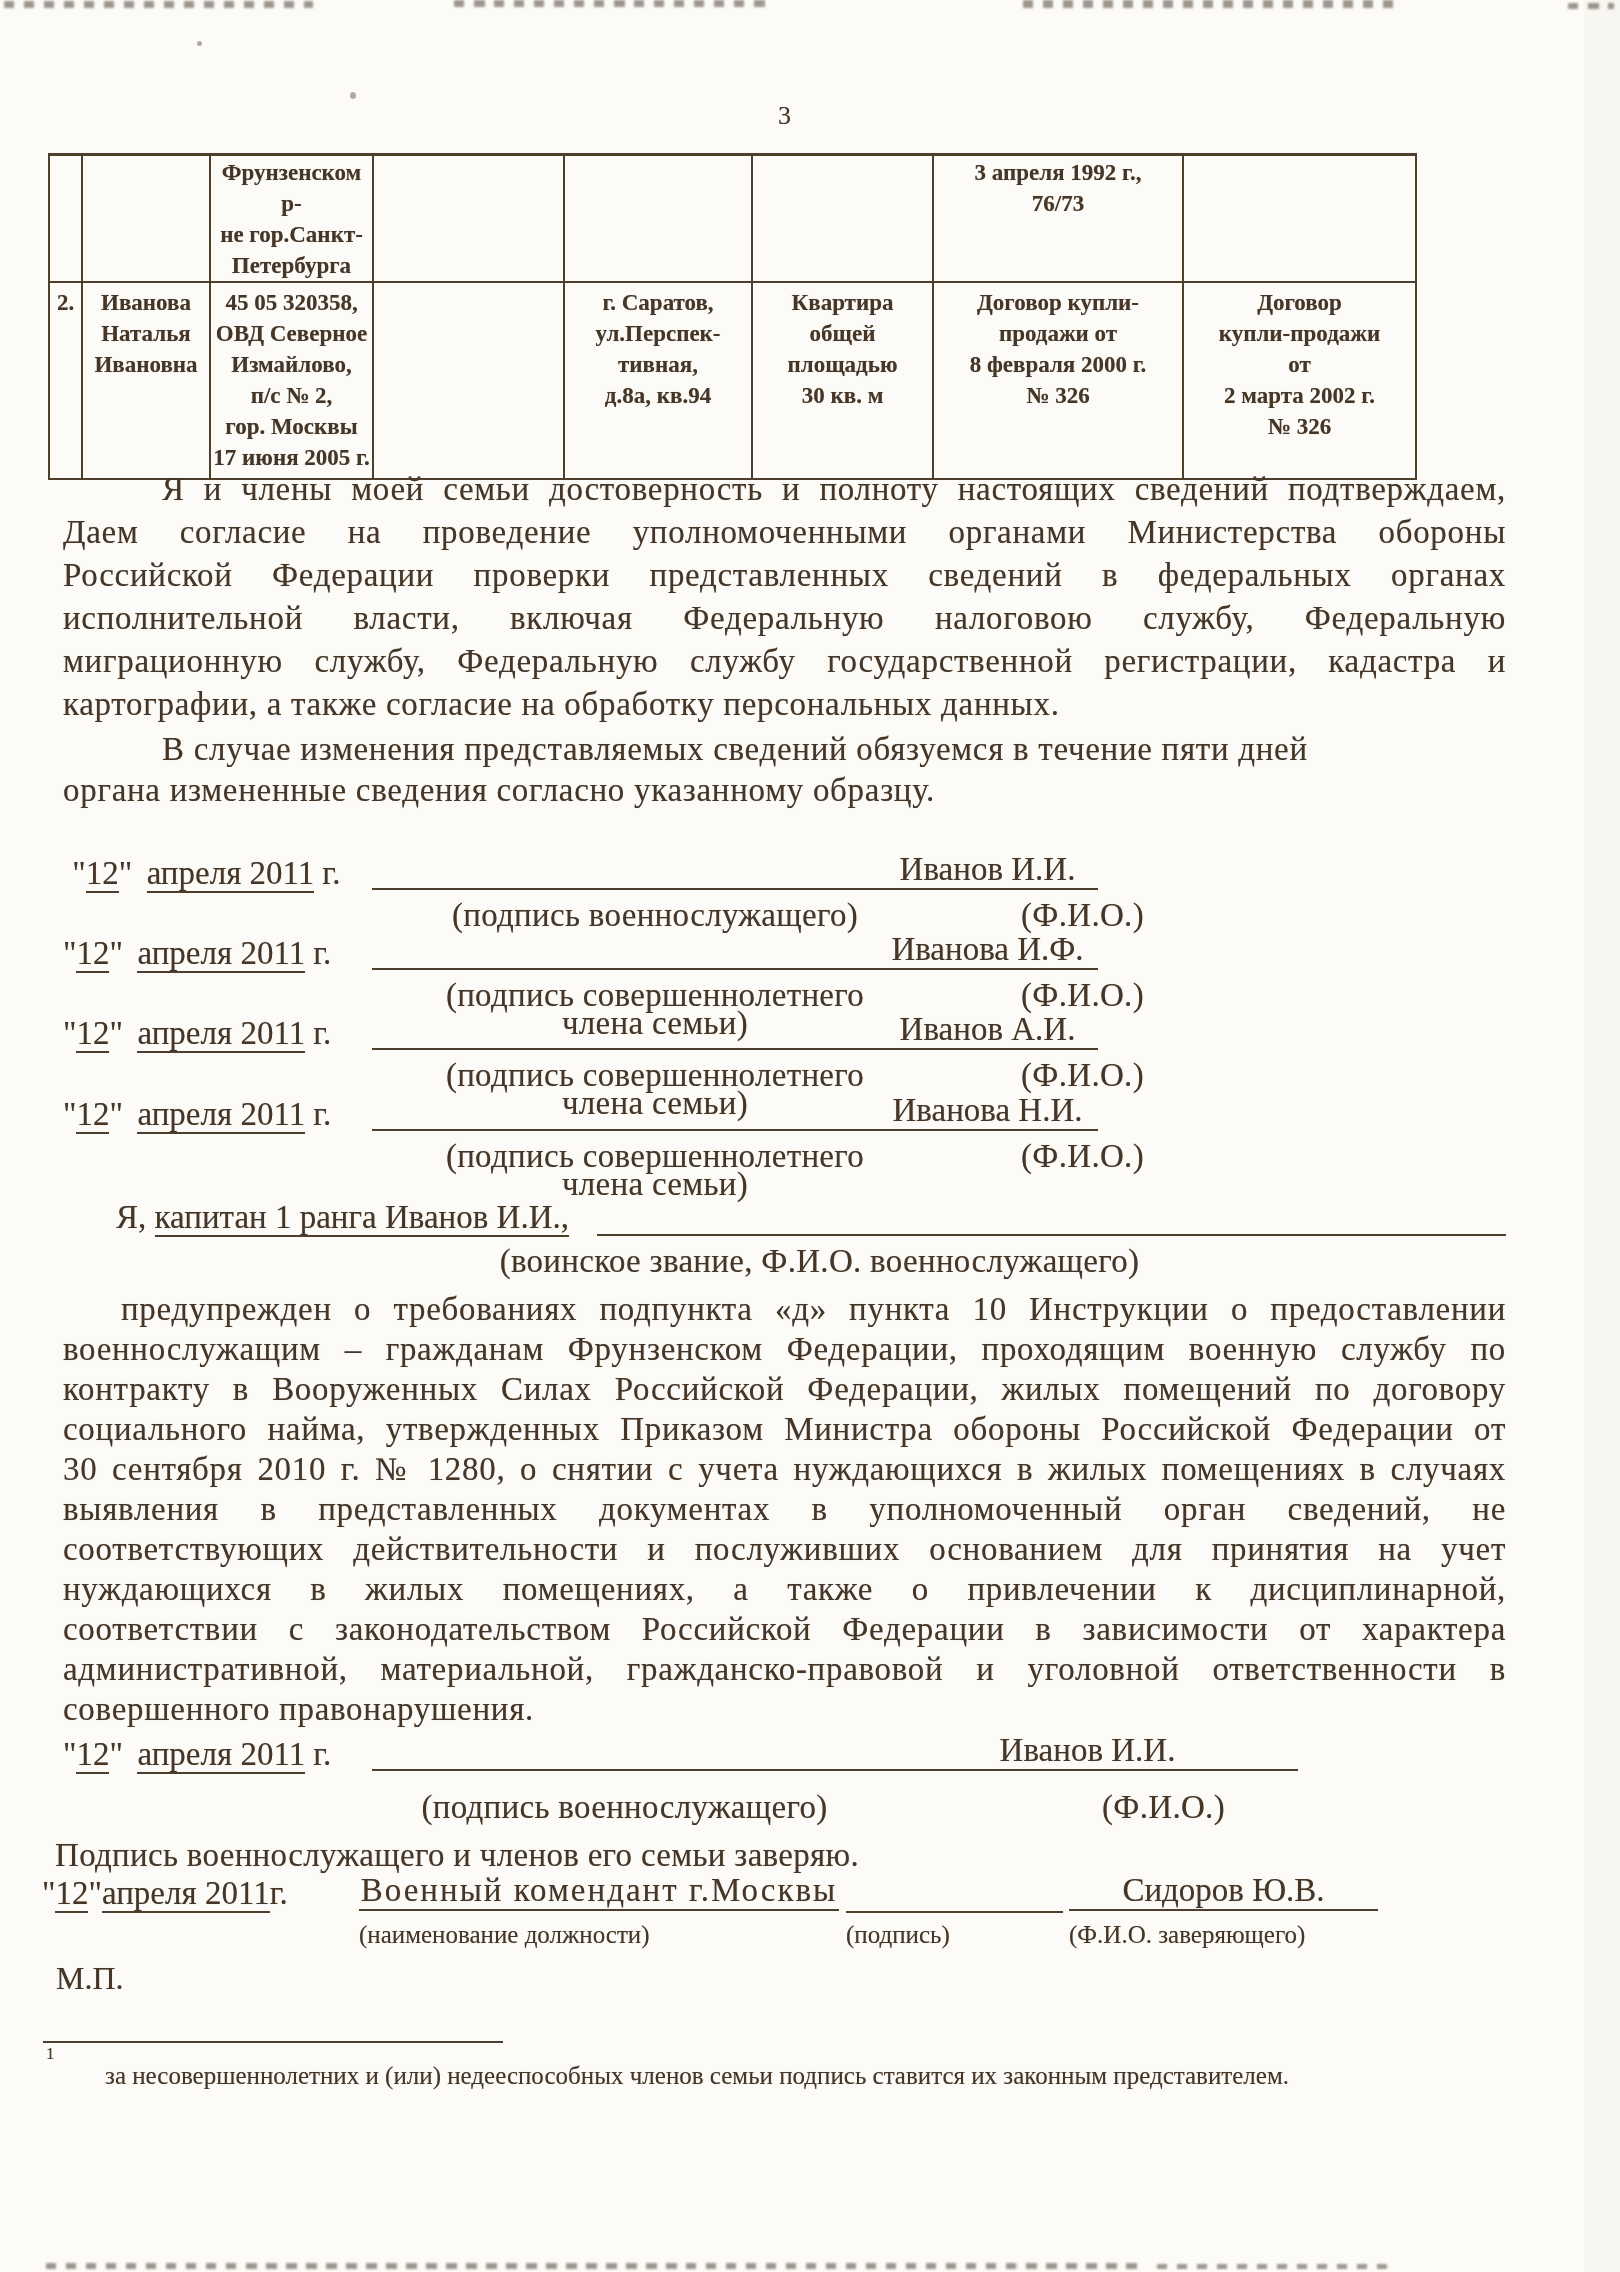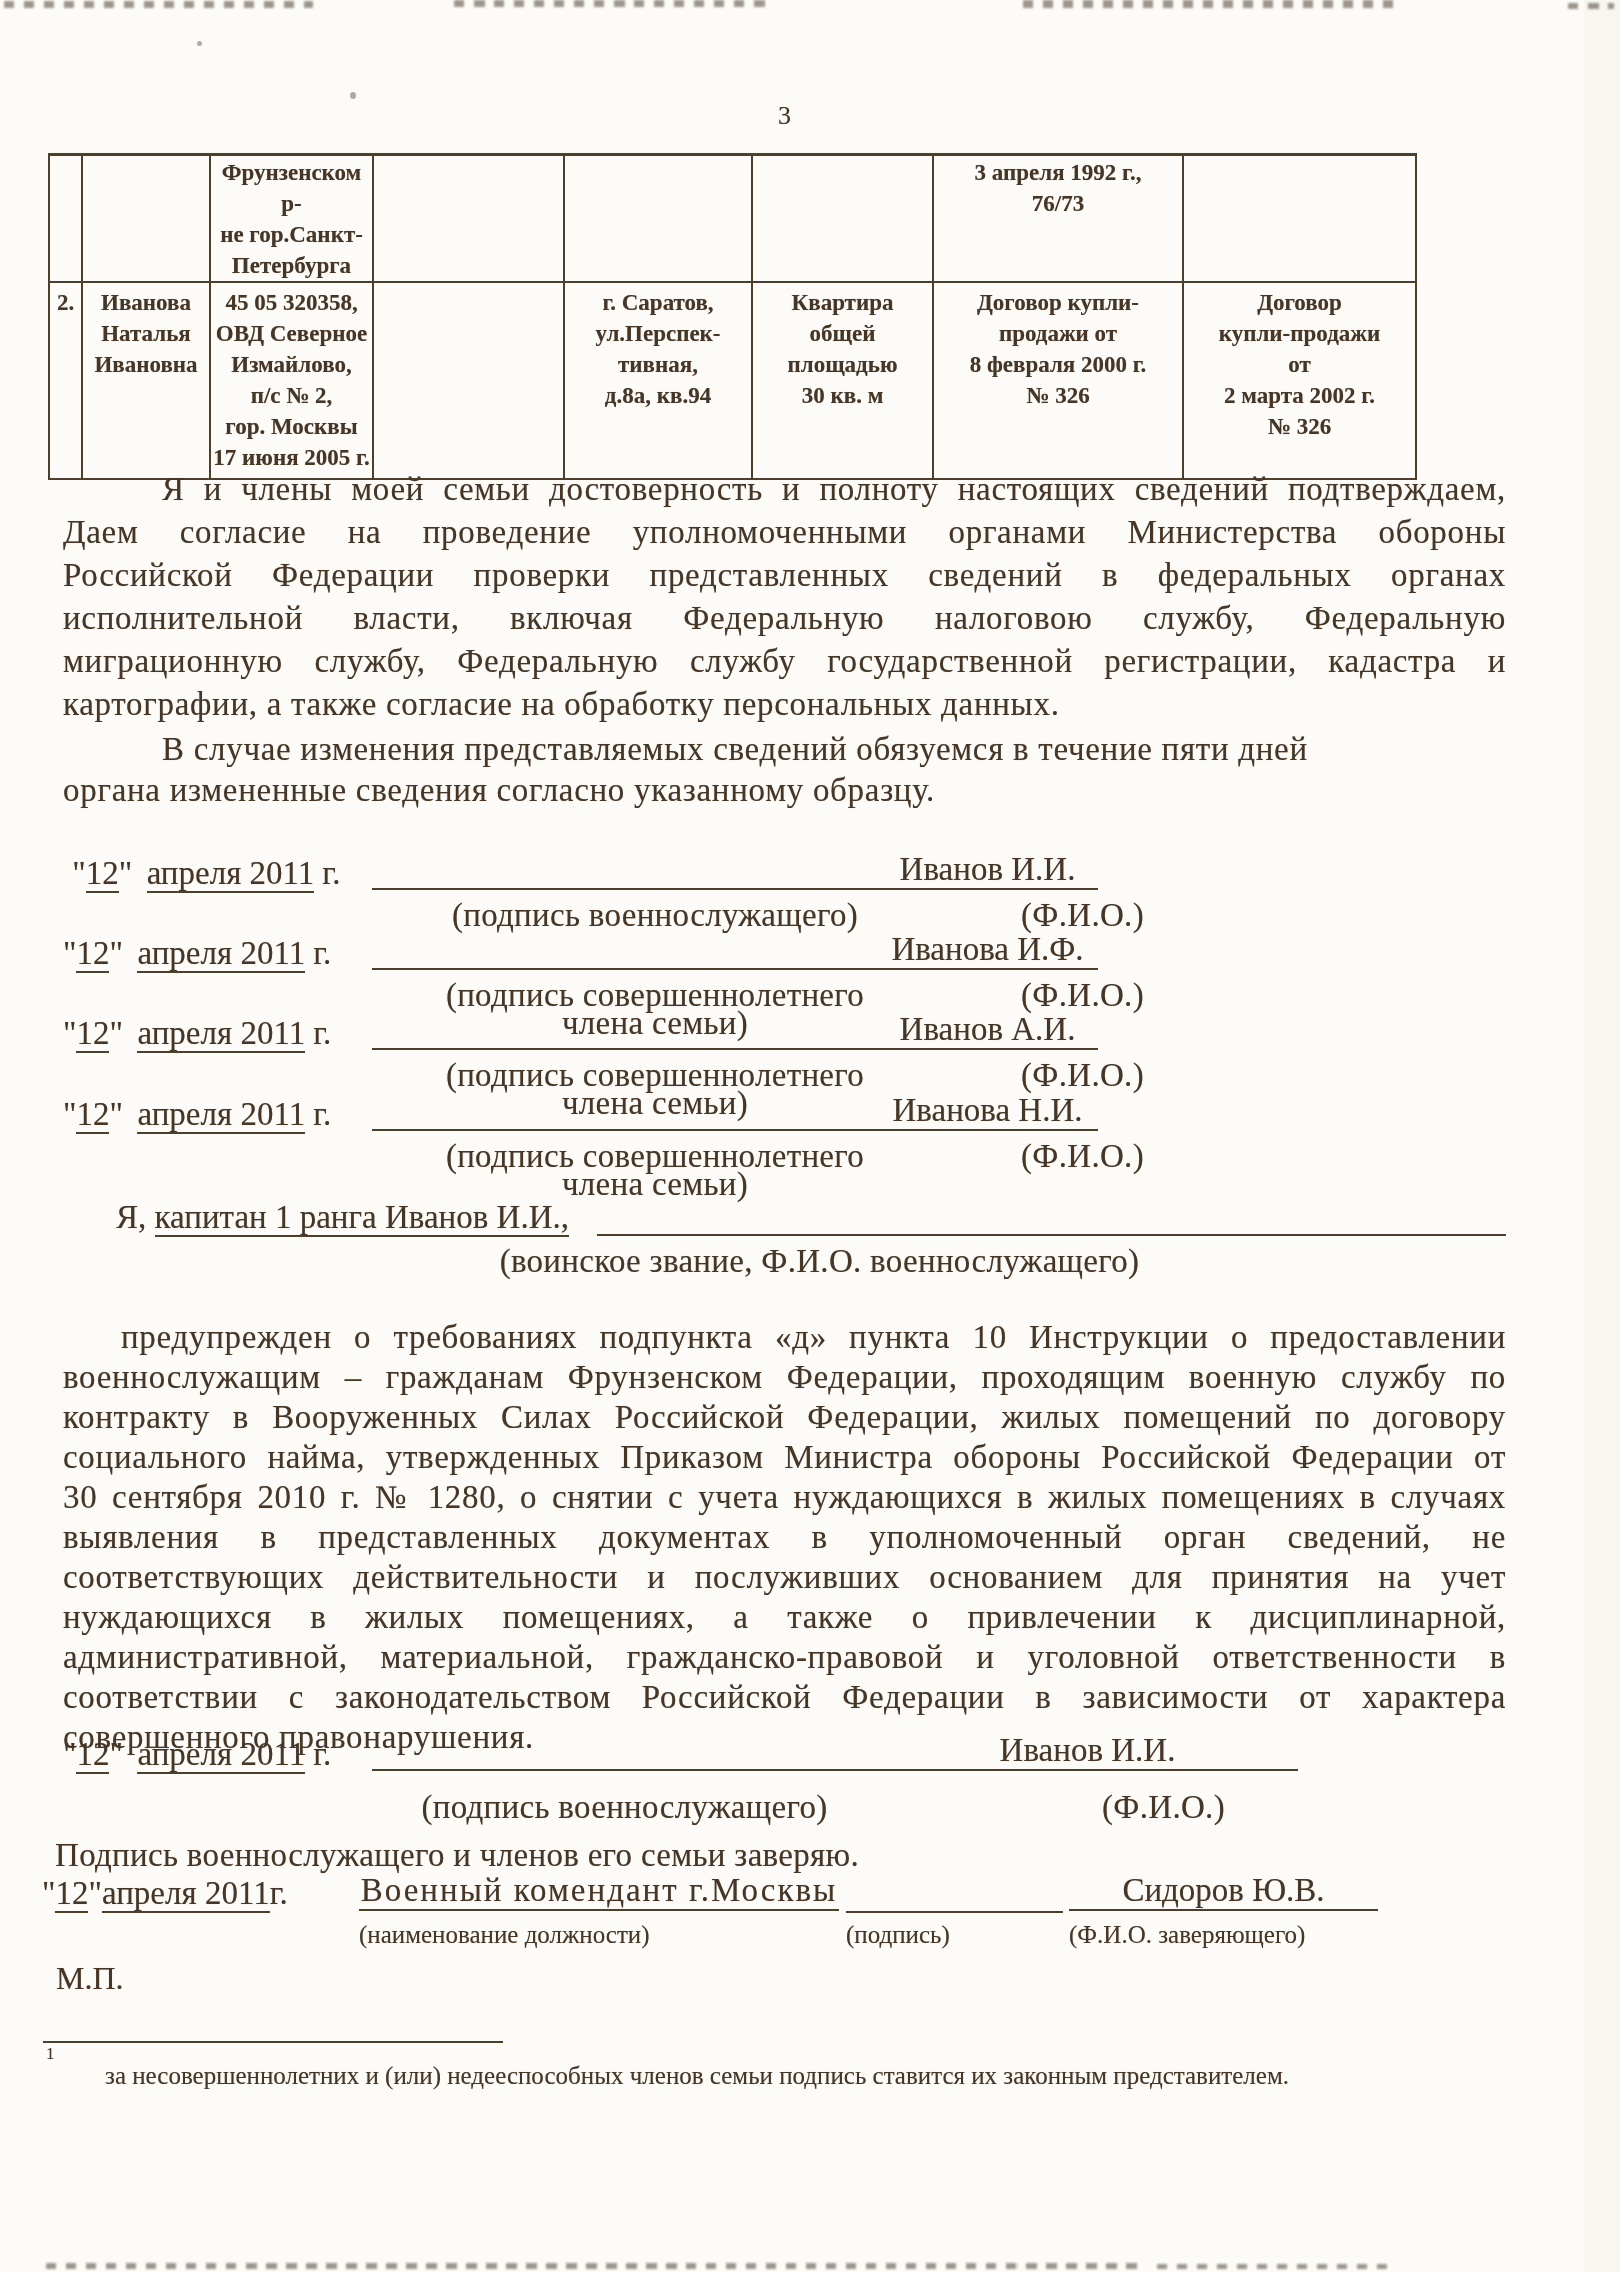--- a/index.html
+++ b/index.html
@@ -22,21 +22,21 @@
   tr.r-data{height:197px;}
   tr.r-data td{padding-top:4px;}
   
   .para{position:absolute;left:63px;width:1443px;font-size:33px;letter-spacing:0.7px;}
   .ln{height:43px;line-height:43px;}
   .para-change .ln{height:41px;line-height:41px;}
   .para-warning .ln{height:40px;line-height:40px;}
   .jline{text-align:justify;text-align-last:justify;}
   .lline{text-align:left;}
   .ind150{padding-left:99px;}
-  .ind88{padding-left:58px;margin-top:28px;}
+  .ind88{padding-left:58px;}
   
   .u{border-bottom:2px solid #4e3e2c;}
   
   .sigrow{position:absolute;left:63px;width:1443px;height:80px;}
   .sdate{position:absolute;left:0;top:0;height:37px;line-height:37px;font-size:33px;white-space:nowrap;}
   .sdate .mo{margin-left:14.5px;}
   .sdate .ys{margin-left:8px;}
   .ind14{left:9.2px;}
   .sline{position:absolute;left:309px;width:505px;top:0;height:33px;border-bottom:2px solid #4e3e2c;}
   .sname{position:absolute;left:814px;width:221px;top:-4px;height:37px;line-height:37px;text-align:center;font-size:33px;border-bottom:2px solid #4e3e2c;}
@@ -195,22 +195,22 @@
 
   <div class="para para-warning" style="top:1289px;">
     <div class="ln jline ind88">предупрежден о требованиях подпункта «д» пункта 10 Инструкции о предоставлении</div>
     <div class="ln jline">военнослужащим – гражданам Фрунзенском Федерации, проходящим военную службу по</div>
     <div class="ln jline">контракту в Вооруженных Силах Российской Федерации, жилых помещений по договору</div>
     <div class="ln jline">социального найма, утвержденных Приказом Министра обороны Российской Федерации от</div>
     <div class="ln jline">30 сентября 2010 г. № 1280, о снятии с учета нуждающихся в жилых помещениях в случаях</div>
     <div class="ln jline">выявления в представленных документах в уполномоченный орган сведений, не</div>
     <div class="ln jline">соответствующих действительности и послуживших основанием для принятия на учет</div>
     <div class="ln jline">нуждающихся в жилых помещениях, а также о привлечении к дисциплинарной,</div>
+    <div class="ln jline">соответствии с законодательством Российской Федерации в зависимости от характера</div>
     <div class="ln jline">административной, материальной, гражданско-правовой и уголовной ответственности в</div>
-    <div class="ln jline">соответствии с законодательством Российской Федерации в зависимости от характера</div>
     <div class="ln lline">совершенного правонарушения.</div>
   </div>
 
   <div class="sigrow finalsig" style="top:1736px;">
     <span class="sdate"><span>"</span><span class="u">12</span><span>"</span><span class="u mo">апреля 2011</span><span class="ys">г.</span></span>
     <span class="sline"></span>
     <span class="sname">Иванов И.И.</span>
     <div class="slab slab-sign">(подпись военнослужащего)</div>
     <div class="slab slab-fio">(Ф.И.О.)</div>
   </div>

